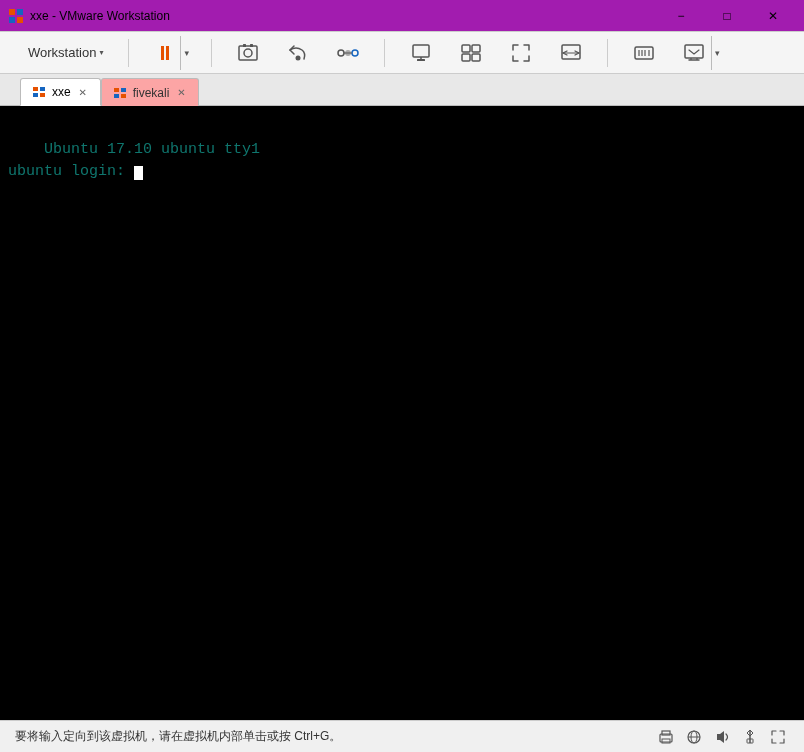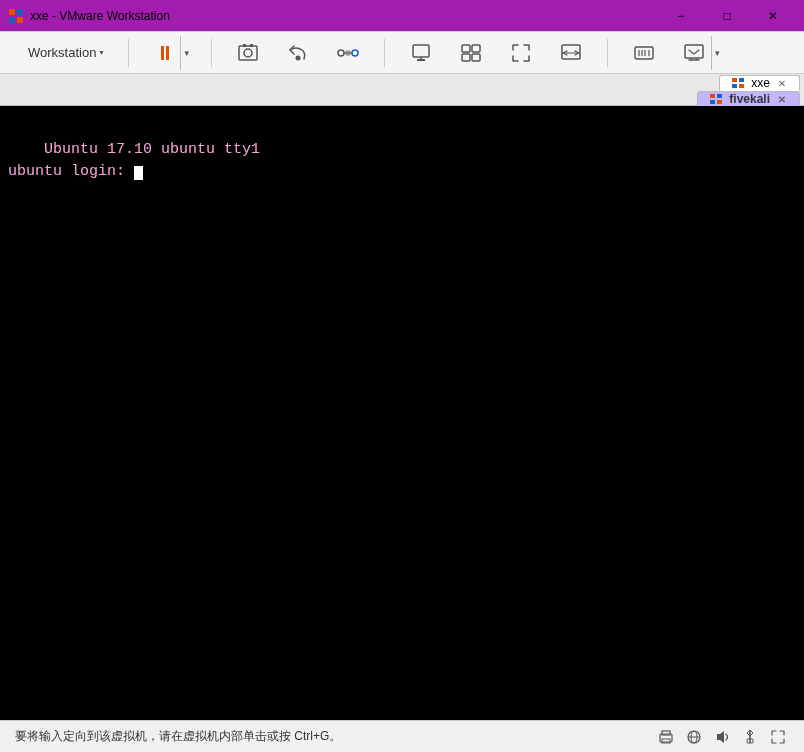--- a/index.html
+++ b/index.html
@@ -78,22 +78,21 @@
       color: #555;
     }
 
     
     #tabs-bar {
       height: 32px;
       background: #e8e8e8;
       border-bottom: 1px solid #bbb;
       display: flex;
       align-items: flex-end;
-      padding: 0 4px;
-      flex-direction: column;
+      padding: 0 20px;
     }
     .tab {
       height: 28px;
       padding: 0 10px;
       display: flex;
       align-items: center;
       gap: 5px;
       cursor: pointer;
       border: 1px solid #bbb;
       border-bottom: none;
@@ -102,22 +101,21 @@
       color: #333;
       position: relative;
       top: 1px;
     }
     .tab.active {
       background: #fff;
       border-bottom: 1px solid #fff;
       color: #000;
     }
     .tab.inactive {
-      background: #c4b5fd;
-      font-weight: bold;
+      background: #fca5a5;
     }
     .tab-close {
       width: 14px;
       height: 14px;
       display: flex;
       align-items: center;
       justify-content: center;
       font-size: 10px;
       cursor: pointer;
       border-radius: 2px;
@@ -132,21 +130,21 @@
     }
 
     
     #console-area {
       flex: 1;
       background: #000;
       position: relative;
       overflow: hidden;
     }
     #console-text {
-      color: #f9a8d4;
+      color: #0f766e;
       font-family: 'Courier New', monospace;
       font-size: 15px;
       padding: 10px 8px;
       line-height: 1.5;
       white-space: pre;
     }
     .cursor {
       display: inline-block;
       width: 9px;
       height: 14px;

